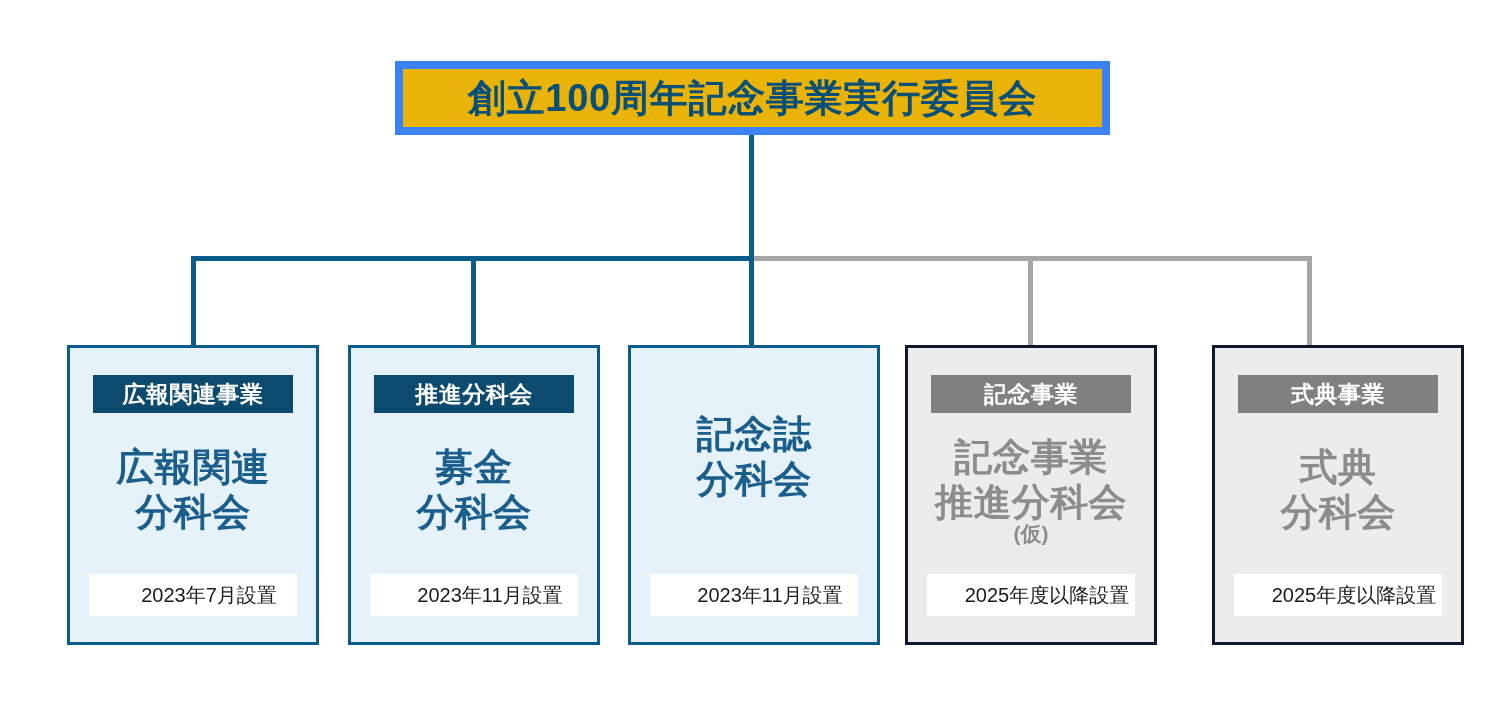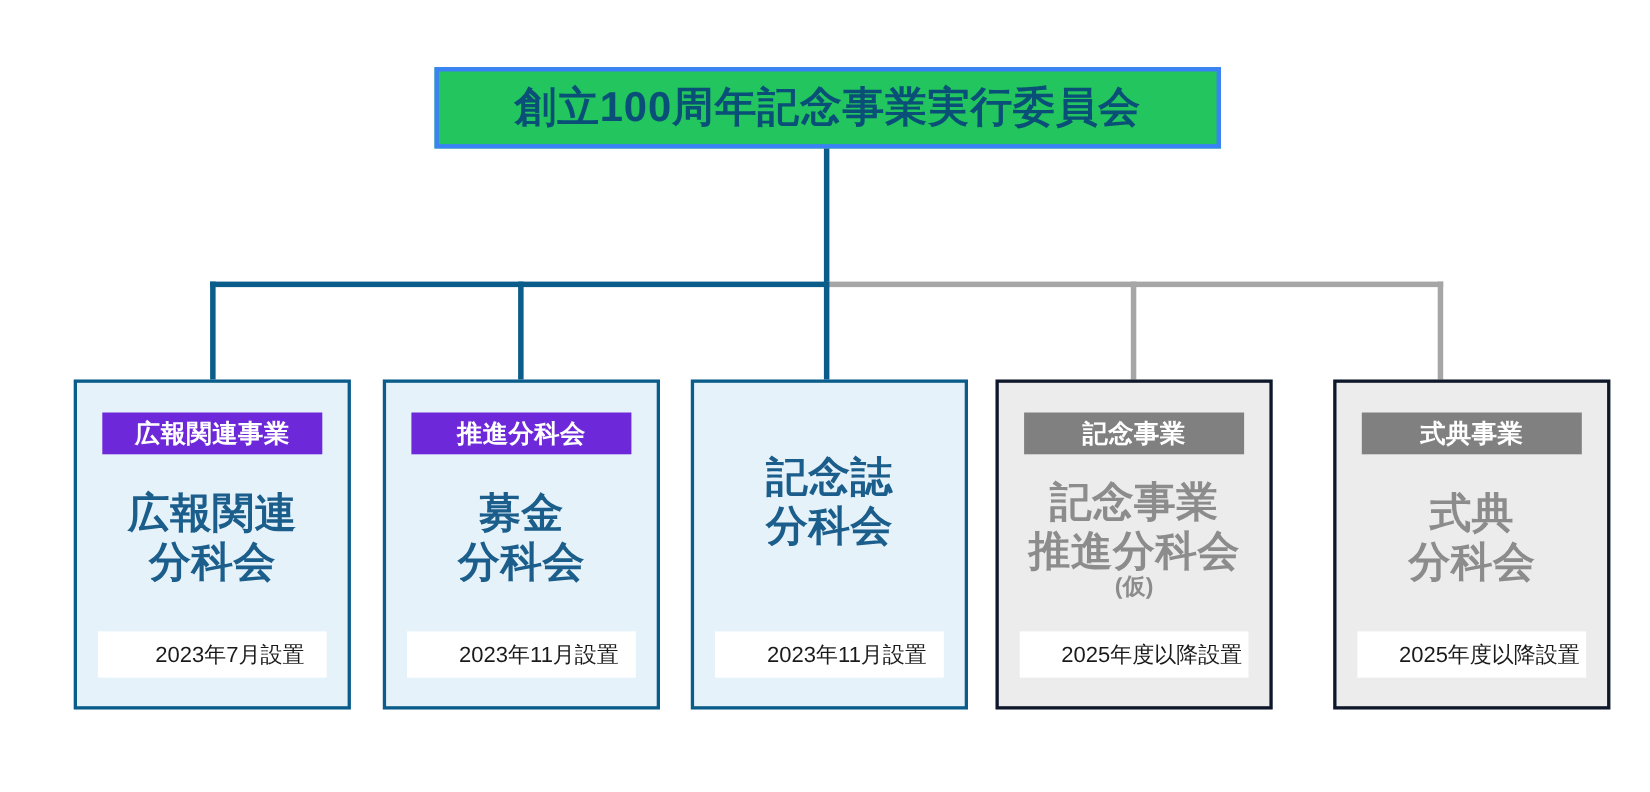--- a/index.html
+++ b/index.html
@@ -22,22 +22,22 @@
   }
 
   
   .root-node {
     position: absolute;
     left: 395px;
     top: 61px;
     width: 715px;
     height: 74px;
     box-sizing: border-box;
-    background: #22c55e;
-    border: 4px solid #3b82f6;
+    background: #eab308;
+    border: 8px solid #3b82f6;
     display: flex;
     align-items: center;
     justify-content: center;
   }
   .root-label {
     font-size: 38px;
     font-weight: bold;
     color: #0a4f78;
     letter-spacing: 0.02em;
     line-height: 1;
@@ -115,21 +115,21 @@
     display: flex;
     align-items: center;
     justify-content: center;
     font-size: 23px;
     font-weight: bold;
     color: #ffffff;
     letter-spacing: 0.02em;
     white-space: nowrap;
     box-sizing: border-box;
   }
-  .theme-blue .node-badge { background: #6d28d9; }
+  .theme-blue .node-badge { background: #0c4a6e; }
   .theme-gray .node-badge { background: #808080; }
 
   .node-title {
     flex: 1 1 auto;
     display: flex;
     flex-direction: column;
     align-items: center;
     justify-content: center;
     width: 100%;
     padding-bottom: 8px;

